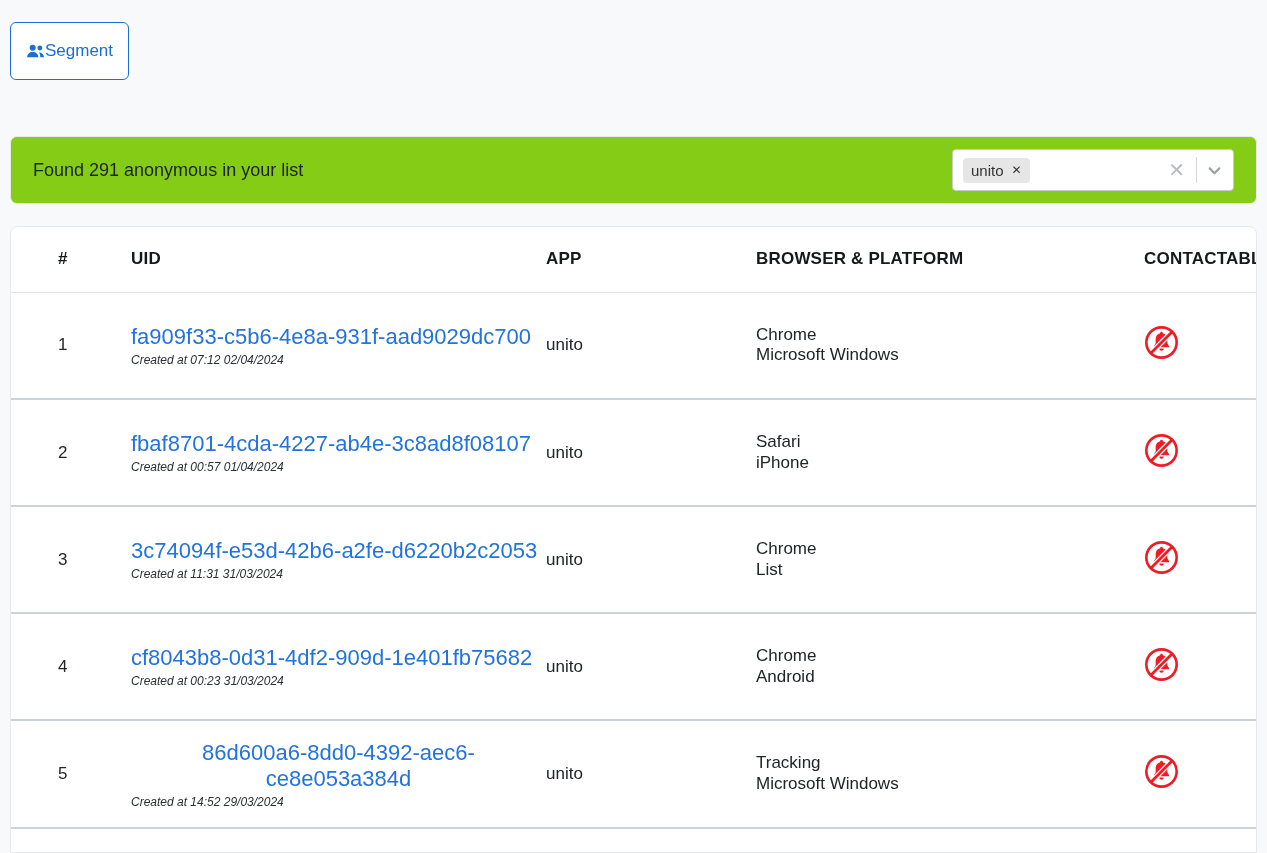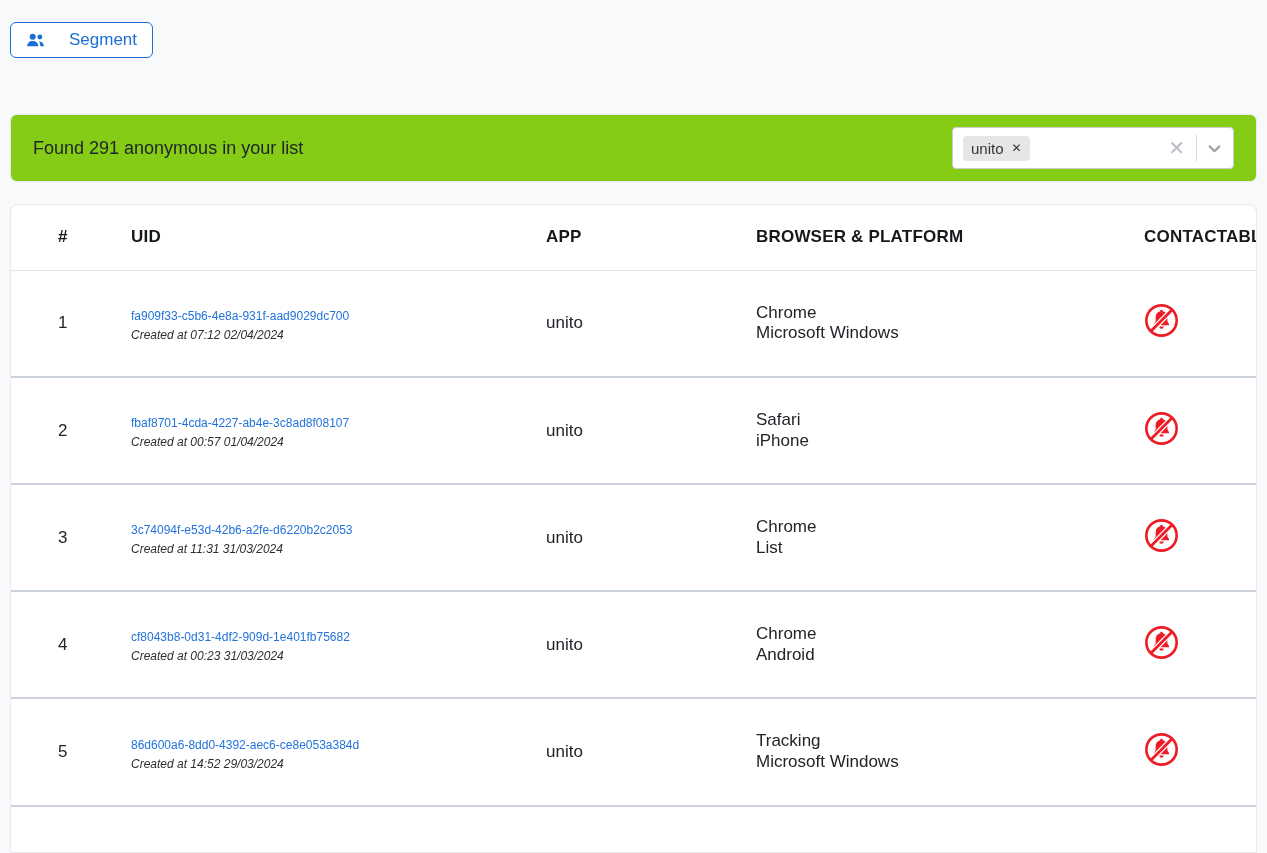--- a/index.html
+++ b/index.html
@@ -22,23 +22,23 @@
     font-family:"Liberation Sans","DejaVu Sans",sans-serif;
     color:var(--text);
   }
   .container{padding:0 10px;height:100%;display:flex;flex-direction:column;}
 
   
   .page-header{display:flex;justify-content:space-between;align-items:flex-start;padding-top:14px;}
   .page-title{font-size:33px;font-weight:700;color:var(--title);line-height:1.25;letter-spacing:.2px;}
   .page-subtitle{font-size:17px;margin-top:4px;color:var(--text);}
   .segment-btn{
-    display:inline-flex;align-items:center;gap:24px;
+    display:inline-flex;align-items:center;gap:0;
     background:#fff;border:1px solid var(--accent-blue);color:var(--accent-blue);
-    font-family:inherit;font-size:17px;padding:7px 15px;border-radius:6px;cursor:pointer;margin-top:8px;
+    font-family:inherit;font-size:17px;padding:18px 15px;border-radius:6px;cursor:pointer;margin-top:8px;
   }
   .segment-btn svg{display:block;}
 
   
   .filter-card{
     margin-top:56px;background:#84cc16;border:1px solid var(--card-border);border-radius:7px;
     min-height:66px;display:flex;align-items:center;justify-content:space-between;
     padding:12px 22px 12px 22px;
   }
   .found-text{font-size:18px;color:var(--text);}
@@ -68,21 +68,21 @@
   }
   td{height:107px;vertical-align:middle;font-size:17px;}
   tbody tr{border-top:2px solid var(--row-separator);}
   tbody tr:first-child{border-top:none;}
   .col-num{width:120px;}
   th.col-num,td.col-num{padding-left:47px;}
   .col-uid{width:415px;}
   .col-app{width:210px;}
   .col-bp{width:330px;}
   .col-contact{width:auto;padding-left:58px;}
-  .uid-link{color:var(--link-blue);font-size:12px;text-decoration:none;cursor:pointer;display:inline-block;text-align:center;}
+  .uid-link{color:var(--link-blue);font-size:22px;text-decoration:none;cursor:pointer;display:inline-block;text-align:center;}
   .created-at{font-size:12px;font-style:italic;color:#2b2f33;margin-top:3px;}
   .bp-line{line-height:1.22;}
   .bell-wrap{display:inline-block;width:35px;height:35px;}
   .partial-row{border-top:2px solid var(--row-separator);flex:1;background:#fff;}
 </style>
 </head>
 <body>
 
 <div class="container">
 

